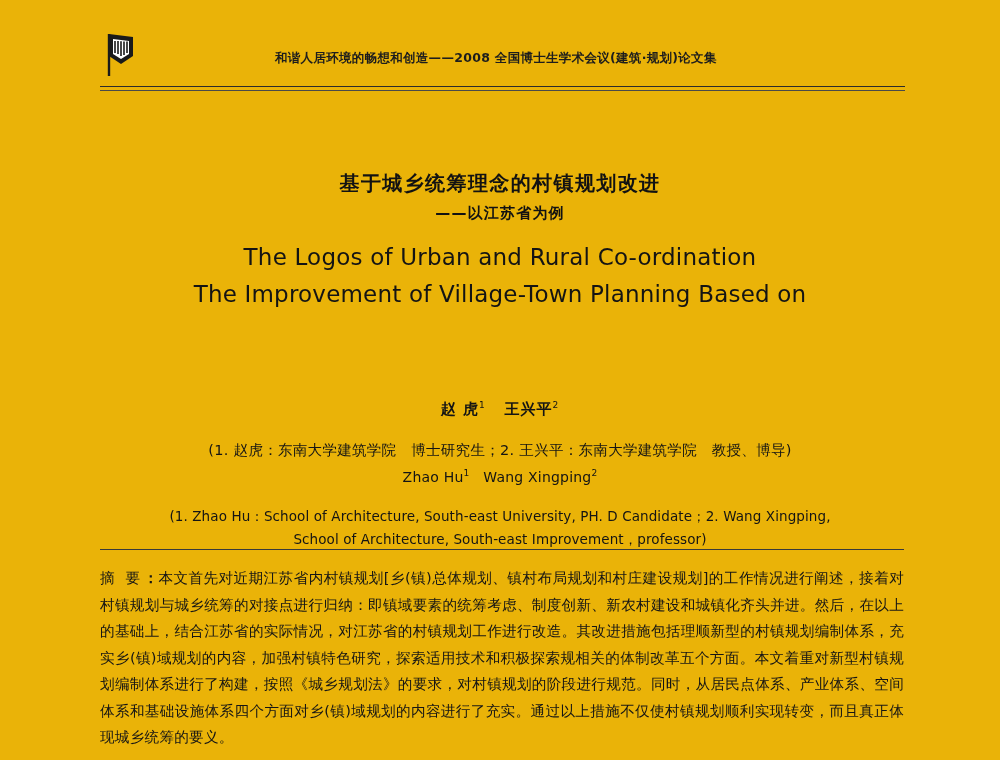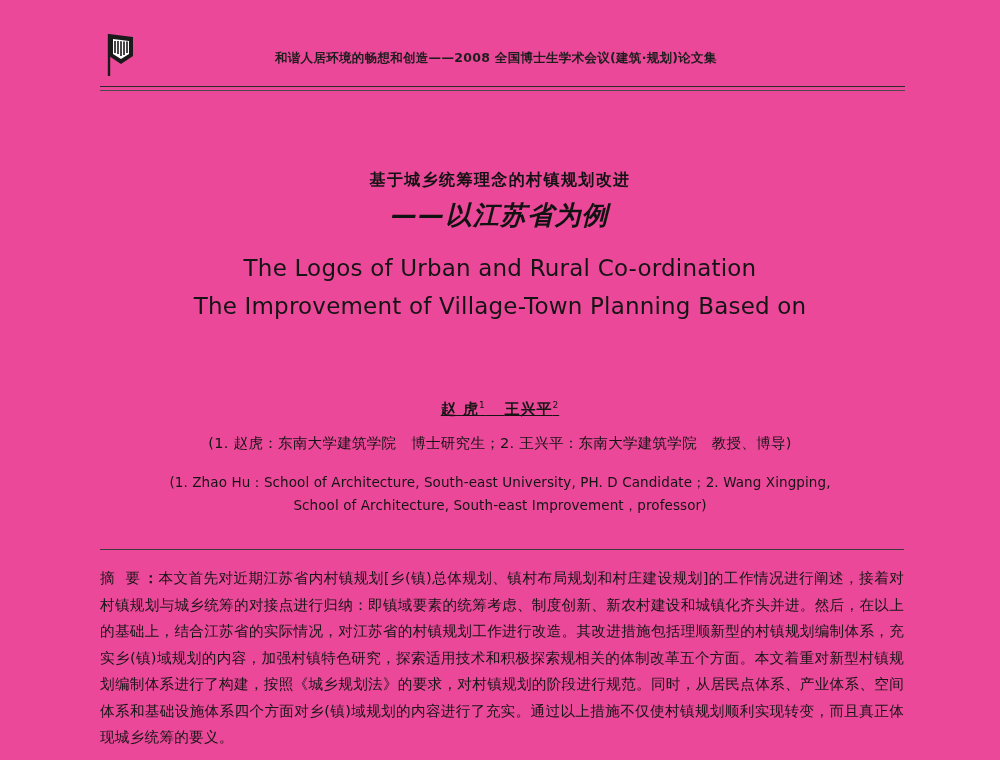--- a/index.html
+++ b/index.html
@@ -14,21 +14,21 @@
     color: #1a1a1a;
     overflow: hidden;
     position: relative;
   }
   .page {
     position: relative;
     width: 1000px;
     height: 760px;
     box-sizing: border-box;
     padding: 0;
-    background: #ec4899;
+    background: #eab308;
   }
 
   
   .header-zone {
     position: absolute;
     top: 34px;
     left: 100px;
     right: 95px;
     height: 56px;
   }
@@ -70,34 +70,33 @@
 
   
   .title-block {
     position: absolute;
     top: 168px;
     left: 80px;
     right: 80px;
     text-align: center;
   }
   .title-cn {
-    font-size: 16px;
+    font-size: 20px;
     font-weight: 700;
     letter-spacing: 1.4px;
     line-height: 1.55;
     color: #121212;
   }
   .title-cn-sub {
-    font-size: 26px;
+    font-size: 15px;
     font-weight: 700;
     letter-spacing: 1.2px;
     line-height: 1.6;
     color: #121212;
     margin-top: 2px;
-    font-style: italic;
   }
   .title-en {
     margin-top: 14px;
     font-size: 23px;
     font-weight: 400;
     line-height: 1.62;
     color: #141414;
     letter-spacing: 0.2px;
   }
   .title-en-line {
@@ -116,25 +115,24 @@
     left: 70px;
     right: 70px;
     text-align: center;
     color: #141414;
   }
   .authors-cn {
     font-size: 15px;
     font-weight: 700;
     letter-spacing: 1px;
     line-height: 1.5;
-    text-decoration: underline;
   }
   .authors-cn sup { font-size: 9px; font-weight: 400; }
   .affil-cn {
-    margin-top: 11px;
+    margin-top: 18px;
     font-size: 14.5px;
     line-height: 1.55;
     letter-spacing: 0.3px;
   }
   .authors-en {
     margin-top: 6px;
     font-size: 14px;
     line-height: 1.5;
     letter-spacing: 0.2px;
   }
@@ -201,20 +199,23 @@
       <span class="title-en-line">The Logos of Urban and Rural Co-ordination</span>
       <span class="title-en-line">The Improvement of Village-Town Planning Based on</span>
     </div>
   </div>
 
   <div class="authors-block">
     <div class="authors-cn">
       <span>赵 虎</span><sup>1</sup>&nbsp;&nbsp;&nbsp;<span>王兴平</span><sup>2</sup>
     </div>
     <div class="affil-cn">(1. 赵虎：东南大学建筑学院　博士研究生；2. 王兴平：东南大学建筑学院　教授、博导)</div>
+    <div class="authors-en">
+      <span>Zhao Hu</span><sup>1</sup>&nbsp;&nbsp;&nbsp;<span>Wang Xingping</span><sup>2</sup>
+    </div>
     <div class="affil-en">
       <span class="affil-en-line">(1. Zhao Hu：School of Architecture, South-east University, PH. D Candidate；2. Wang Xingping,</span>
       <span class="affil-en-line">School of Architecture, South-east Improvement，professor)</span>
     </div>
   </div>
 
   <div class="abstract-block">
     <div class="abstract-rule"></div>
     <div class="abstract-body"><span class="abstract-label">摘 要</span><span class="abstract-colon">：</span><span>本文首先对近期江苏省内村镇规划[乡(镇)总体规划、镇村布局规划和村庄建设规划]的工作情况进行阐述，接着对村镇规划与城乡统筹的对接点进行归纳：即镇域要素的统筹考虑、制度创新、新农村建设和城镇化齐头并进。然后，在以上的基础上，结合江苏省的实际情况，对江苏省的村镇规划工作进行改造。其改进措施包括理顺新型的村镇规划编制体系，充实乡(镇)域规划的内容，加强村镇特色研究，探索适用技术和积极探索规相关的体制改革五个方面。本文着重对新型村镇规划编制体系进行了构建，按照《城乡规划法》的要求，对村镇规划的阶段进行规范。同时，从居民点体系、产业体系、空间体系和基础设施体系四个方面对乡(镇)域规划的内容进行了充实。通过以上措施不仅使村镇规划顺利实现转变，而且真正体现城乡统筹的要义。</span></div>
   </div>

